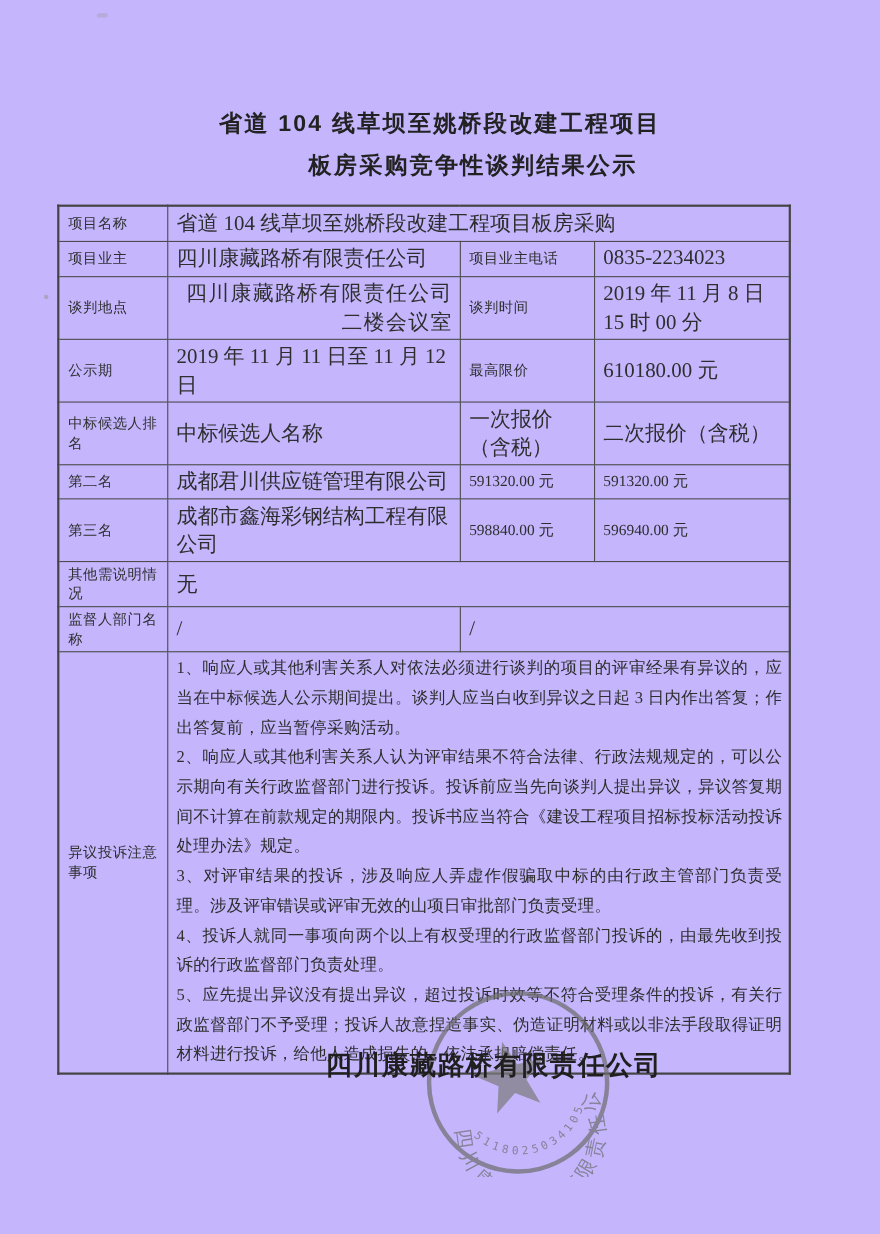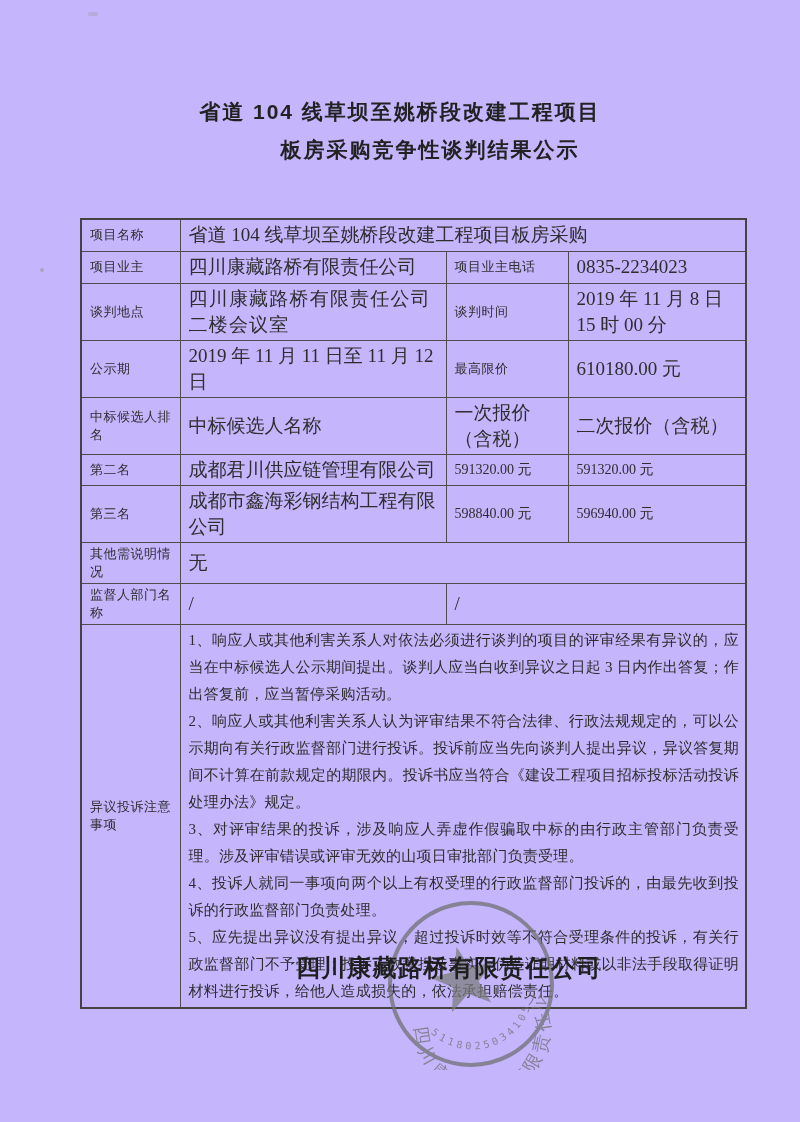--- a/index.html
+++ b/index.html
@@ -10,35 +10,35 @@
     color:#2e2e2e;
   }
   .title{
     position:absolute;left:0;width:800px;text-align:center;
     font-family:"Liberation Sans","DejaVu Sans",sans-serif;
     font-weight:700;font-size:21px;letter-spacing:2px;color:#222;
   }
   .title.l1{top:98px;}
   .title.l2{top:136px;margin-left:30px;}
   table.doc{
-    position:absolute;left:80px;top:186px;width:665px;
+    position:absolute;left:52px;top:186px;width:665px;
     border-collapse:collapse;table-layout:fixed;
-    font-size:14px;color:#2e2e2e;margin-top:32px;
+    font-size:14px;color:#2e2e2e;
   }
   table.doc td{
     border:1px solid #4d4d4d;
     padding:2px 6px 2px 8px;
     vertical-align:middle;
     overflow:hidden;
   }
   table.doc{border:2px solid #444;}
   td.lbl{font-size:13px;padding-left:6px;letter-spacing:0.5px;}
   td.val{font-size:19px;}
   td.money{font-size:14px;}
-  td.wide-spacing{letter-spacing:1.2px;}
+  td.wide-spacing{letter-spacing:1.2px;text-align:right;}
   td.notice-cell{vertical-align:top;padding:5px 10px 4px 9px;}
   .notice-cell p{
     margin:0;font-size:15px;line-height:27px;text-align:justify;
     letter-spacing:0.2px;
   }
   .sign-company{
     position:absolute;left:296px;top:952px;
     font-size:24px;font-weight:700;letter-spacing:1.5px;color:#1f1f1f;
   }
   .sign-date{

